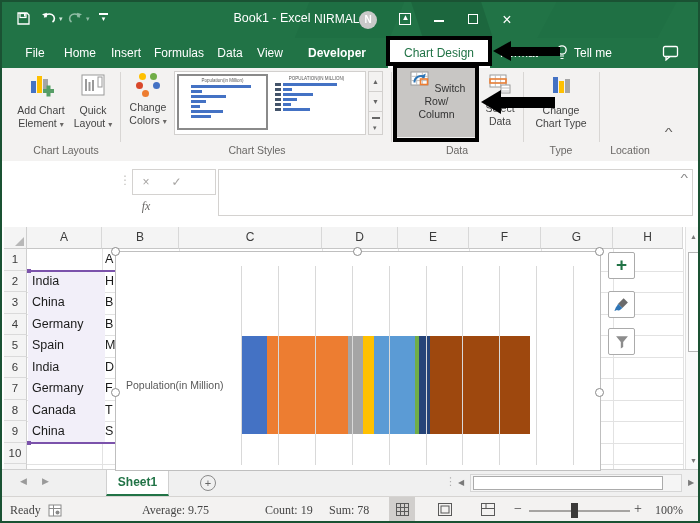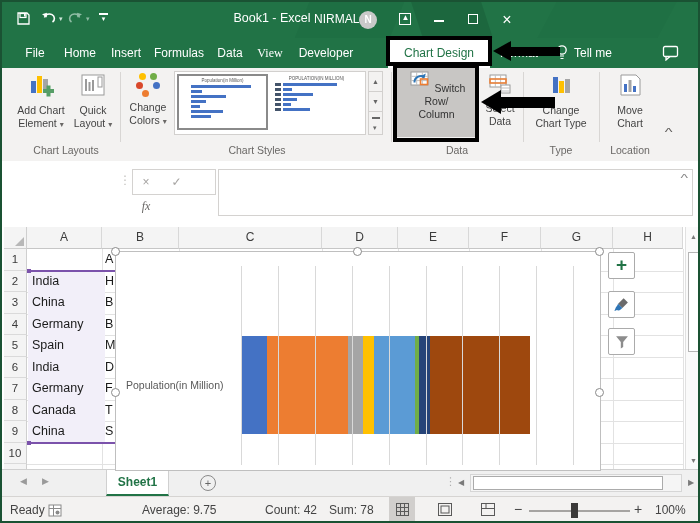--- a/index.html
+++ b/index.html
@@ -105,21 +105,21 @@
             color:#666;font-size:11px;text-align:center;line-height:14px;}
   .tbdots{position:absolute;left:443px;top:5px;color:#AFAFAF;font-size:11px;}
   .hscroll{position:absolute;left:452px;top:3px;width:244px;height:20px;}
   .hsbtn{position:absolute;top:2px;width:14px;height:16px;font-size:8px;color:#7a7a7a;text-align:center;line-height:16px;}
   .htrack{position:absolute;left:16px;top:1px;width:212px;height:18px;background:#F5F5F5;border:1px solid #D6D6D6;box-sizing:border-box;}
   .hthumb{position:absolute;left:2px;top:1px;width:190px;height:14px;background:#fff;border:1px solid #ABABAB;box-sizing:border-box;}
 
   
   .statusbar{position:absolute;left:0;top:494px;width:700px;height:27px;background:#F3F2F1;border-top:1px solid #D6D4D2;box-sizing:border-box;
              font-size:12px;color:#444;}
-  .sb{position:absolute;top:6px;}
+  .sb{position:absolute;top:6px;font-family:Liberation Serif, serif;}
   .viewbtn{position:absolute;top:0;width:26px;height:26px;text-align:center;padding-top:6px;box-sizing:border-box;}
   .viewbtn.sel{background:#D1CFCD;}
   .zoomtrack{position:absolute;left:527px;top:13px;width:101px;height:2px;background:#A6A4A2;}
   .zoomhandle{position:absolute;left:569px;top:6px;width:7px;height:15px;background:#3B3A39;}
   .zoomsign{font-size:14px;color:#444;}
 
   
   .annbox{position:absolute;border:4px solid #000;box-sizing:border-box;z-index:50;background:transparent;}
   .annarrow{position:absolute;z-index:51;}
   .annarrow .head{position:absolute;left:0;width:0;height:0;border-style:solid;}
@@ -191,22 +191,22 @@
       <svg width="17" height="16" viewBox="0 0 17 16">
           <rect x="1.5" y="1.5" width="14" height="10" rx="1.5" fill="none" stroke="#fff" stroke-width="1.3"></rect>
           <path d="M4 11.5 L4 15 L8 11.5" fill="none" stroke="#fff" stroke-width="1.3"></path>
         </svg>
     </span>
   <div class="rtab" style="left: 14px; width: 38px;">File</div>
       <div class="rtab" style="left: 56px; width: 44px;">Home</div>
       <div class="rtab" style="left: 102px; width: 44px;">Insert</div>
       <div class="rtab" style="left: 148px; width: 58px;">Formulas</div>
       <div class="rtab" style="left: 208px; width: 40px;">Data</div>
-      <div class="rtab" style="left: 248px; width: 40px; font-family: Liberation Serif, serif;">View</div>
-      <div class="rtab" style="left: 292px; width: 64px;">Developer</div>
+      <div class="rtab" style="left: 248px; width: 40px;">View</div>
+      <div class="rtab" style="left: 303px; width: 64px; font-weight: bold;">Developer</div>
       <div class="rtab active" style="left: 386px; width: 102px;">Chart Design</div>
       <div class="rtab" style="left: 490px; width: 54px;">Format</div>
     </div>
 
   <div class="ribbon">
 
     <div class="rbtn" style="left:68px;width:46px;">
       <span class="ric">
         <svg width="26" height="26" viewBox="0 0 26 26">
             <rect x="2" y="3" width="22" height="20" fill="#fff" stroke="#9a9a9a"></rect>
@@ -342,32 +342,20 @@
             <rect x="5" y="5" width="5" height="16" fill="#4472C4"></rect>
             <rect x="11" y="9" width="5" height="12" fill="#FFC000"></rect>
             <rect x="17" y="7" width="5" height="14" fill="#A5A5A5"></rect>
           </svg>
       </span>
       <span>Change</span><br>
       <span>Chart Type</span>
     </div>
     <div class="rsep" style="left:597px;"></div>
 
-    <div class="rbtn" style="left:601px;width:54px;">
-      <span class="ric">
-        <svg width="26" height="26" viewBox="0 0 26 26">
-            <path d="M4 3h15l4 4v16H4z" fill="#fff" stroke="#9a9a9a"></path>
-            <rect x="7" y="12" width="3" height="8" fill="#4472C4"></rect>
-            <rect x="11.5" y="8" width="3" height="12" fill="#A5A5A5"></rect>
-            <rect x="16" y="14" width="3" height="6" fill="#4472C4"></rect>
-          </svg>
-      </span>
-      <span>Move</span><br>
-      <span>Chart</span>
-    </div>
 
     <div class="grplabel" style="left:14px;width:100px;">Chart Layouts</div>
     <div class="grplabel" style="left:200px;width:110px;">Chart Styles</div>
     <div class="grplabel" style="left:425px;width:60px;">Data</div>
     <div class="grplabel" style="left:529px;width:60px;">Type</div>
     <div class="grplabel" style="left:601px;width:54px;">Location</div>
     <div class="collapse-rib">^</div>
   </div>
 
   <div class="formula-strip">
@@ -519,21 +507,21 @@
   <div class="statusbar">
     <span class="sb" style="left:8px;">Ready</span>
     <span class="sb" style="left:46px;top:7px;">
       <svg width="14" height="13" viewBox="0 0 14 13">
           <rect x="1" y="1" width="12" height="11" fill="#fff" stroke="#8a8a8a"></rect>
           <path d="M1 4.5h12M5.5 1v11" stroke="#8a8a8a"></path>
           <circle cx="9.5" cy="8.5" r="2" fill="#8a8a8a"></circle>
         </svg>
     </span>
     <span class="sb" style="left:140px;">Average: 9.75</span>
-    <span class="sb" style="left:263px;">Count: 42</span>
+    <span class="sb" style="left:263px;">Count: 19</span>
     <span class="sb" style="left:327px;">Sum: 78</span>
     <div class="viewbtn sel" style="left:387px;">
       <svg width="13" height="13" viewBox="0 0 13 13">
           <rect x="0.5" y="0.5" width="12" height="12" fill="none" stroke="#595959"></rect>
           <path d="M0.5 4.5h12M0.5 8.5h12M4.5 0.5v12M8.5 0.5v12" stroke="#595959"></path>
         </svg>
     </div>
     <div class="viewbtn" style="left:430px;">
       <svg width="14" height="13" viewBox="0 0 14 13">
           <rect x="0.5" y="0.5" width="13" height="12" fill="none" stroke="#595959"></rect>

